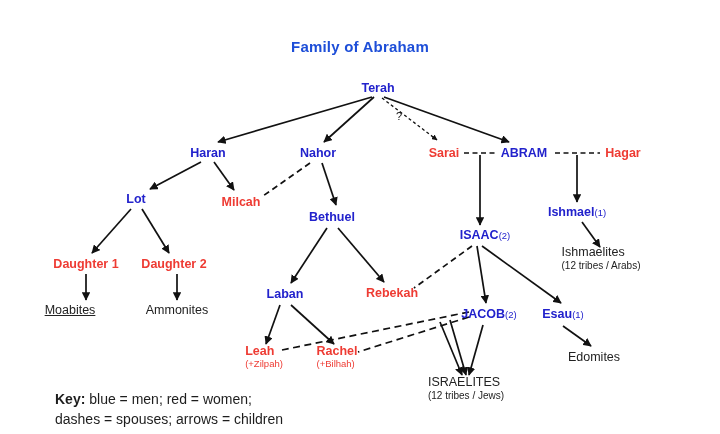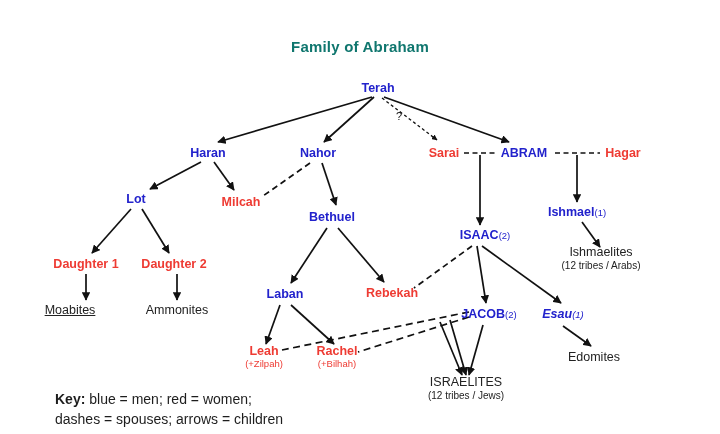--- a/index.html
+++ b/index.html
@@ -20,31 +20,31 @@
     left: 0;
     top: 0;
     width: 720px;
     height: 434px;
     pointer-events: none;
   }
   .node {
     position: absolute;
     white-space: nowrap;
     transform: translate(-50%, -50%);
-    text-align: center;
+    text-align: left;
     line-height: 1.12;
   }
   .title {
     position: absolute;
     left: 360px;
     top: 46px;
     transform: translate(-50%, -50%);
     font-size: 15px;
     font-weight: bold;
-    color: #0f766e;
+    color: #1d4ed8;
     letter-spacing: 0.2px;
   }
   .male {
     color: #2222cc;
     font-weight: bold;
     font-size: 12.5px;
   }
   .female {
     color: #ee3b33;
     font-weight: bold;
@@ -234,21 +234,21 @@
   </div>
 
   <div class="node plain" style="left:177px; top:310px;">
     <span>Ammonites</span>
   </div>
 
   <div class="node male" style="left:489px; top:314px;">
     <span>JACOB</span><span class="ord">(2)</span>
   </div>
 
-  <div class="node male" style="left:563px; top:314px;font-style:italic;">
+  <div class="node male" style="left:563px; top:314px;">
     <span>Esau</span><span class="ord">(1)</span>
   </div>
 
   <div class="node female" style="left:264px; top:357px;">
     <span>Leah</span>
     <span class="sub">(+Zilpah)</span>
   </div>
 
   <div class="node female" style="left:337px; top:357px;">
     <span>Rachel</span>

